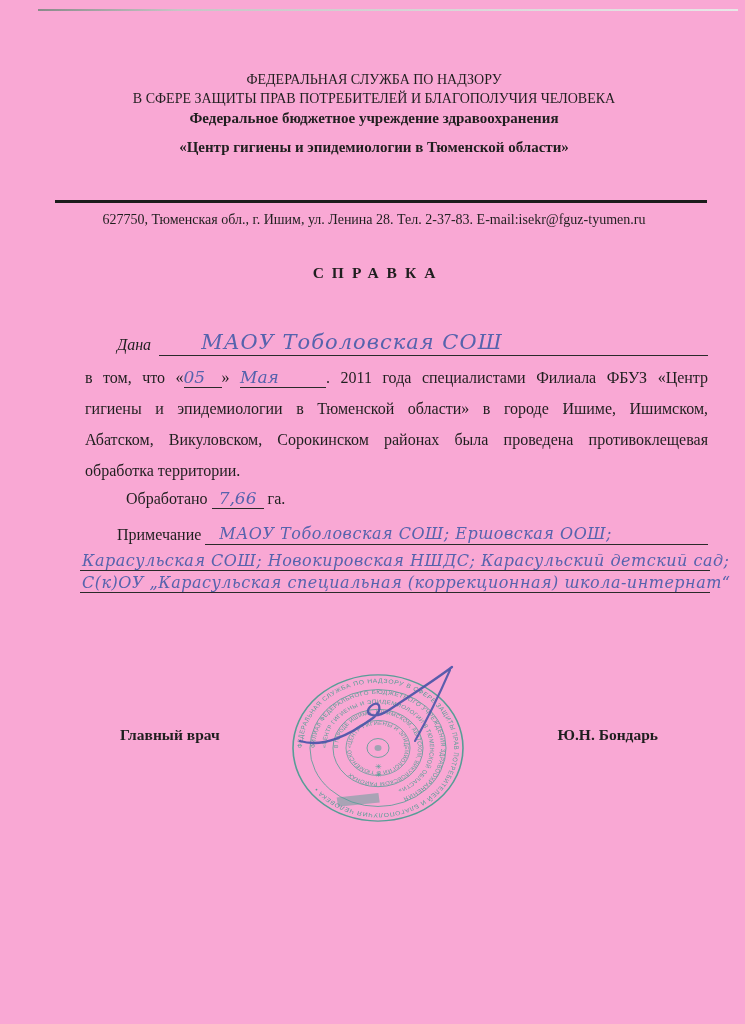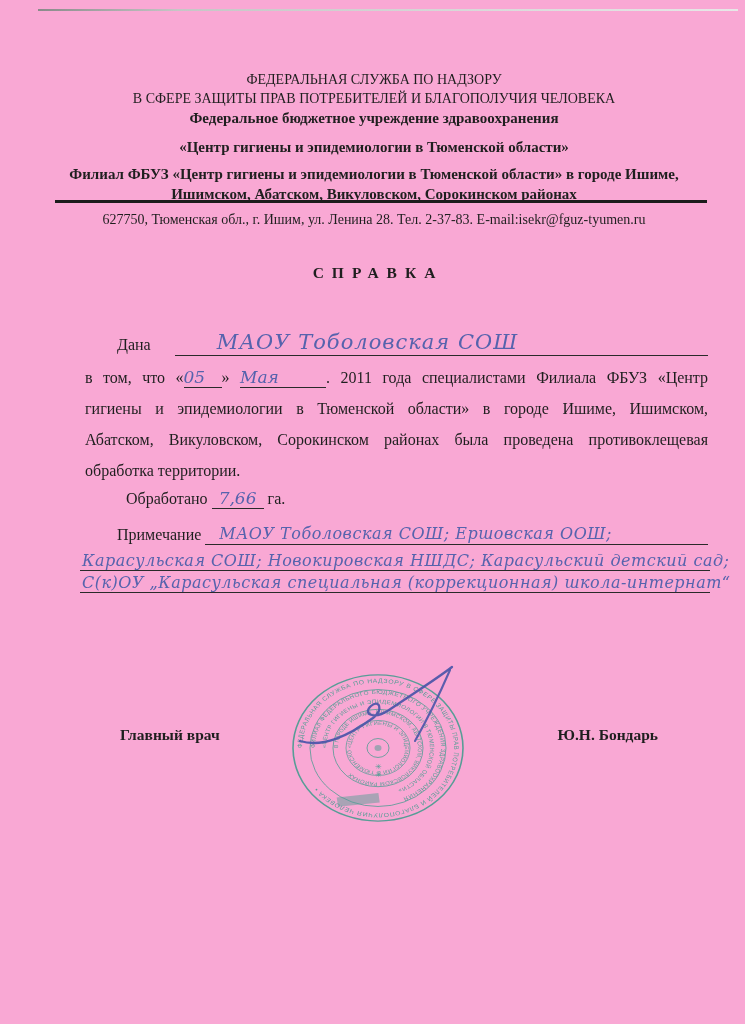--- a/index.html
+++ b/index.html
@@ -21,21 +21,21 @@
   .rule   { top:200px; left:55px; width:652px; height:3px; background:#1c1c1c; }
   .address{ top:210px; left:38px; width:672px; font-size:14px; line-height:19px; }
 
   .doc-title { top:264px; left:40px; width:668px; font-size:15.5px; font-weight:bold;
                letter-spacing:8px; text-indent:8px; }
 
   
   .hw { font-family:"DejaVu Serif", serif; font-style:italic; color:#5663ad; }
 
   .dana-row { top:329px; left:117px; width:591px; display:flex; align-items:flex-end; font-size:16px; }
-  .dana-row .lbl { margin-right:24px; padding-bottom:2px; }
+  .dana-row .lbl { margin-right:8px; padding-bottom:2px;font-style:italic; }
   .fill { flex:1; border-bottom:1.2px solid #2a2a2a; }
   .hw-big { font-size:21px; line-height:26px; padding-left:42px; letter-spacing:1px; white-space:nowrap; }
 
   .para { top:362px; left:85px; width:623px; font-size:16px; line-height:31px; }
   .jline { text-align:justify; text-align-last:justify; }
   .lline { text-align:left; }
   .slot { display:inline-block; border-bottom:1.2px solid #2a2a2a; text-align:center;
           font-family:"DejaVu Serif", serif; font-style:italic; color:#5663ad;
           font-size:17px; line-height:19px; }
   .slot-day { width:38px; }
@@ -68,24 +68,20 @@
 
 <div class="page">
 
   <div class="abs scan-line"></div>
 
   <div class="abs header center">
     <div class="h-sm">ФЕДЕРАЛЬНАЯ СЛУЖБА ПО НАДЗОРУ</div>
     <div class="h-sm">В СФЕРЕ ЗАЩИТЫ ПРАВ ПОТРЕБИТЕЛЕЙ И БЛАГОПОЛУЧИЯ ЧЕЛОВЕКА</div>
     <div class="h-b1">Федеральное бюджетное учреждение здравоохранения</div>
     <div class="h-b2">«Центр гигиены и эпидемиологии в Тюменской области»</div>
-    <div class="h-br">
-      <div>Филиал ФБУЗ «Центр гигиены и эпидемиологии в Тюменской области» в городе Ишиме,</div>
-      <div>Ишимском, Абатском, Викуловском, Сорокинском районах</div>
-    </div>
   </div>
 
   <div class="abs rule"></div>
 
   <div class="abs address center">627750, Тюменская обл., г. Ишим, ул. Ленина 28. Тел. 2-37-83.  E-mail:isekr@fguz-tyumen.ru</div>
 
   <div class="abs doc-title center">СПРАВКА</div>
 
   <div class="abs dana-row">
     <span class="lbl">Дана</span>

